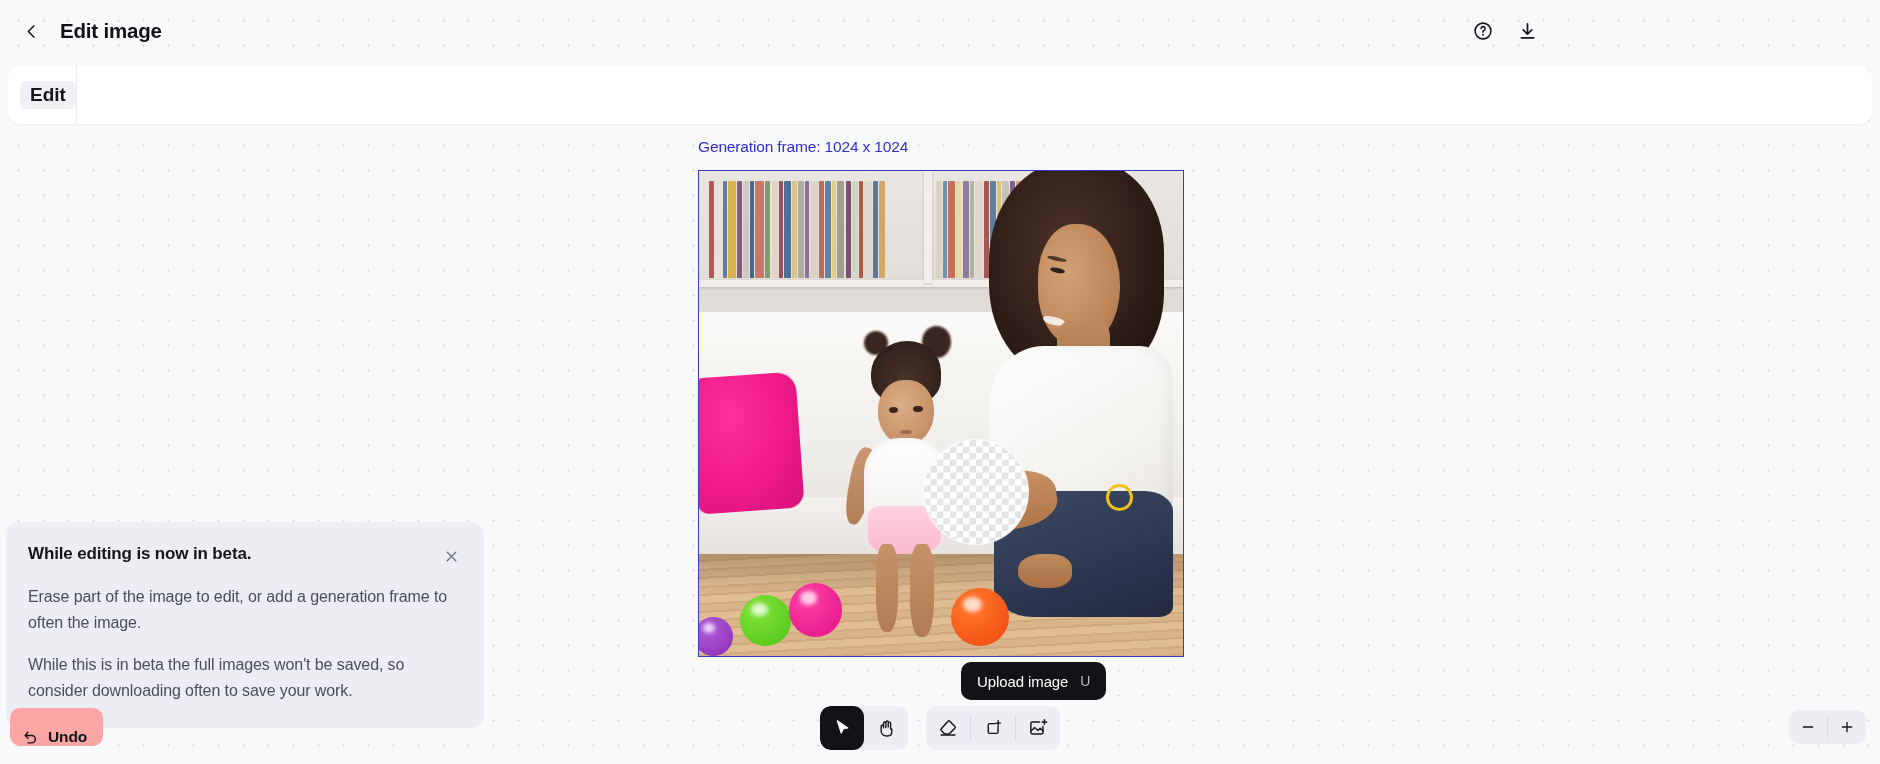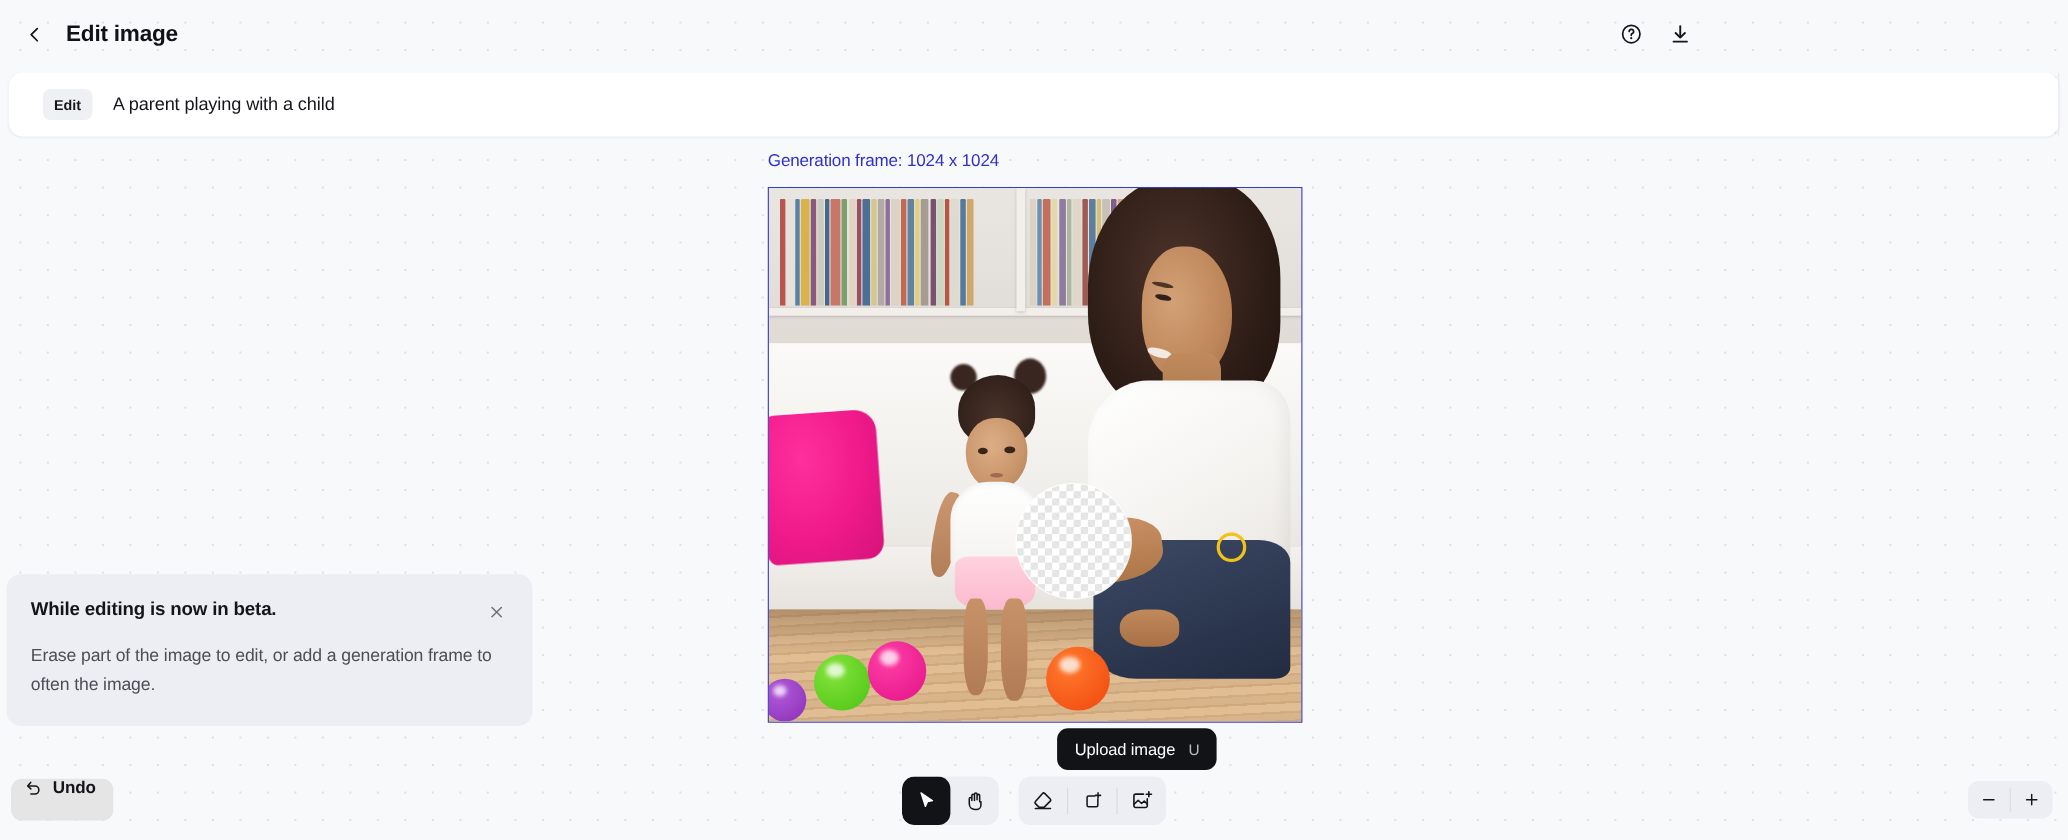--- a/index.html
+++ b/index.html
@@ -79,27 +79,27 @@
     width: 1864px;
     height: 58px;
     background: #ffffff;
     border-radius: 13px;
     display: flex;
     align-items: center;
     z-index: 25;
     box-shadow: 0 1px 2px rgba(16,18,24,0.05);
   }
   .edit-chip {
-    margin-left: 31px;
+    margin-left: 12px;
     height: 28px;
     padding: 0 10px;
     display: flex; align-items: center;
     background: #eef0f4;
     border-radius: 7px;
-    font-size: 13px;
+    font-size: 19px;
     font-weight: 700;
     color: #15161b;
     cursor: pointer;
     user-select: none;
     border: none;
     text-align: right;
   }
   .prompt-text {
     margin-left: 19px;
     font-size: 16.5px;
@@ -351,22 +351,22 @@
   }
   .beta-body.second { margin-top: 16px; }
 
   
   .undo-btn {
     position: absolute;
     left: 10px;
     bottom: 18px;
     height: 38px;
     padding: 0 16px 0 12px;
-    display: flex; align-items: flex-start; gap: 9px;
-    background: #e5e5e5;
+    display: flex; align-items: flex-end; gap: 9px;
+    background: #fca5a5;
     border: none;
     border-radius: 10px;
     cursor: pointer;
     z-index: 20;
   }
   .undo-label {
     font-size: 15.5px;
     font-weight: 700;
     color: #14151a;
     letter-spacing: -0.1px;
@@ -465,21 +465,20 @@
       <svg width="23" height="23" viewBox="0 0 24 24" fill="none">
         <path d="M12 4v10.2" stroke="#15161b" stroke-width="1.8" stroke-linecap="round"></path>
         <path d="M7.6 10.4L12 14.8l4.4-4.4" stroke="#15161b" stroke-width="1.8" stroke-linecap="round" stroke-linejoin="round"></path>
         <path d="M5.6 18.6h12.8" stroke="#15161b" stroke-width="1.8" stroke-linecap="round"></path>
       </svg>
     </button>
   </div>
 
   <div class="promptbar">
     <button class="edit-chip">Edit</button>
-    <input class="prompt-text" type="text" value="A parent playing with a child" style="">
     <div class="generate-sep"></div>
   </div>
 
   <div class="frame-label">Generation frame: 1024 x 1024</div>
 
   <div class="img-frame">
     <div class="photo">
 
       <div class="shelf-bg"></div>
       <div class="books" style="left:2%; top:2%; width:44%; height:20%;">
@@ -583,20 +582,21 @@
   <div class="beta-panel">
     <div class="beta-head">
       <div class="beta-title">While editing is now in beta.</div>
       <button class="beta-close">
         <svg width="17" height="17" viewBox="0 0 24 24" fill="none">
           <path d="M6 6l12 12M18 6L6 18" stroke="#6c707a" stroke-width="1.9" stroke-linecap="round"></path>
         </svg>
       </button>
     </div>
     <div class="beta-body">Erase part of the image to edit, or add a generation frame to often the image.</div>
+    <div class="beta-body second">While this is in beta the full images won't be saved, so consider downloading often to save your work.</div>
   </div>
 
   <button class="undo-btn">
     <svg width="17" height="17" viewBox="0 0 24 24" fill="none">
       <path d="M5.2 9.2h8.4a5.2 5.2 0 0 1 0 10.4H8.6" stroke="#15161b" stroke-width="2" stroke-linecap="round" stroke-linejoin="round"></path>
       <path d="M8.3 4.6L4.5 9.2l4 3.8" stroke="#15161b" stroke-width="2" stroke-linecap="round" stroke-linejoin="round"></path>
     </svg>
     <span class="undo-label">Undo</span>
   </button>
 

